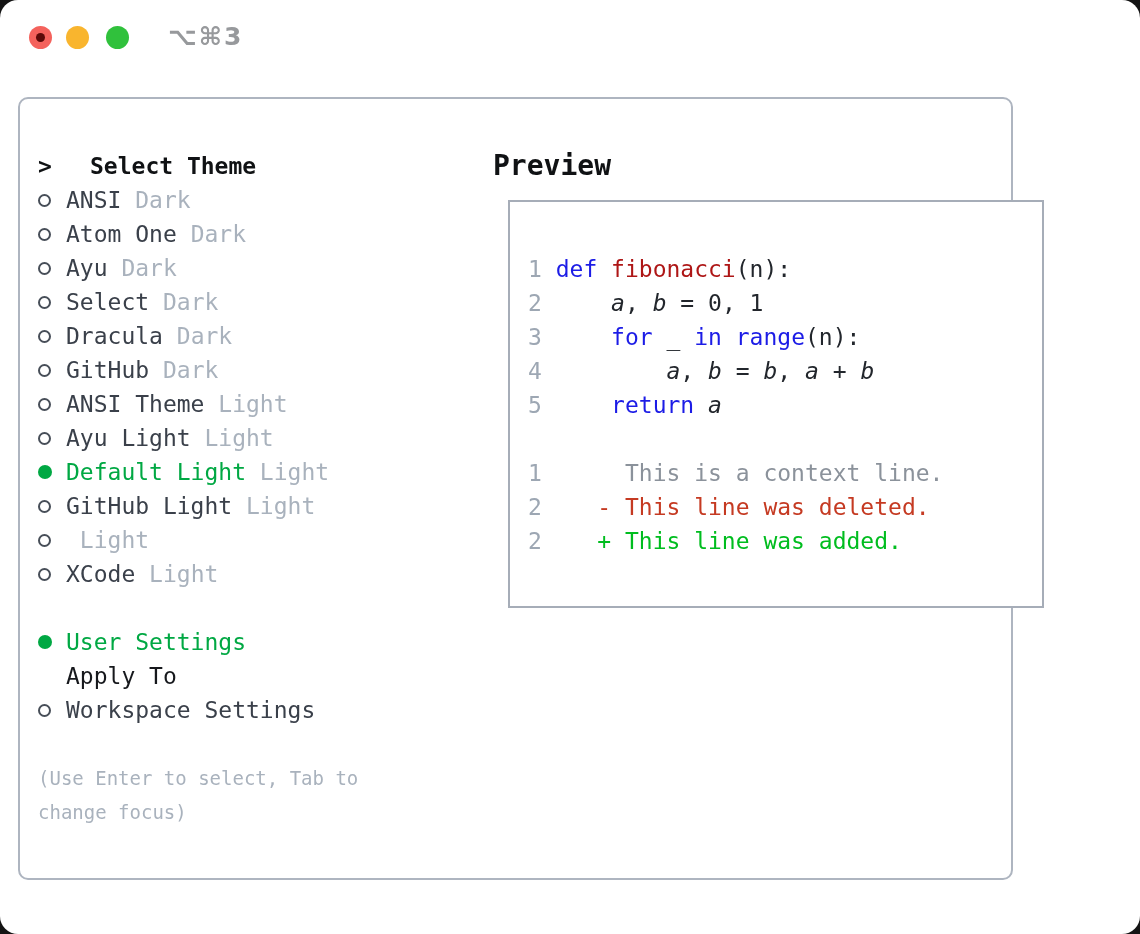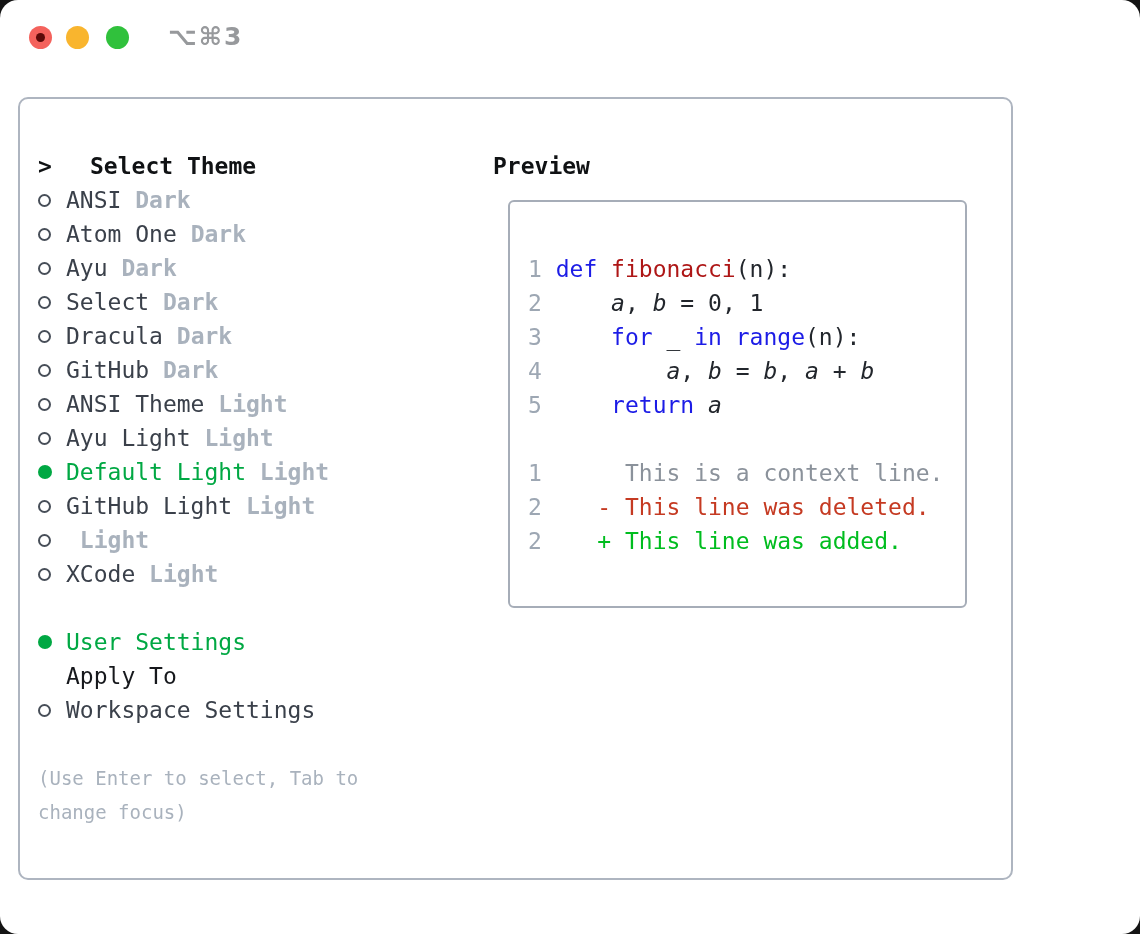--- a/index.html
+++ b/index.html
@@ -30,33 +30,33 @@
     border:2px solid #aeb5c0;border-radius:10px;background:#fff;}
   
   .row{display:flex;align-items:center;height:34px;white-space:pre;font-size:23px;line-height:34px;}
   .marker{width:28px;display:inline-flex;align-items:center;flex:none;}
   .pointer{font-weight:bold;color:#101214;}
   .header-label{font-weight:bold;color:#101214;margin-left:24px;}
   .subheader-label{font-weight:normal;color:#16181c;}
   .circle{width:13px;height:13px;border:2px solid #474e58;border-radius:50%;}
   .circle.filled{width:14px;height:14px;border:none;background:var(--accent-green);}
   .label{color:var(--item-text);}
-  .tag{color:var(--muted);font-weight:bold;}
+  .tag{color:var(--muted);}
   .item.selected .label{color:var(--accent-green);}
   .opt .label{color:var(--item-text);}
   .opt.selected .label{color:var(--accent-green);}
   .theme-list{position:absolute;left:38px;top:149px;}
   .apply-block{position:absolute;left:38px;top:625px;}
   .help{position:absolute;left:38px;top:761px;width:430px;font-size:19px;line-height:34px;
     color:var(--muted);white-space:pre-line;}
   
   .preview-label{position:absolute;left:493px;top:149px;height:34px;line-height:34px;
-    font-size:23px;font-weight:bold;color:#101214;}
-  .preview-box{position:absolute;left:508px;top:200px;width:459px;height:408px;
-    border:2px solid #a6adb8;border-radius:6px;background:#fff;
+    font-size:28px;font-weight:bold;color:#101214;}
+  .preview-box{position:absolute;left:508px;top:200px;width:536px;height:408px;
+    border:2px solid #a6adb8;border-radius:0;background:#fff;
     padding:50px 10px 0 18px;overflow:hidden;}
   .code-line{height:34px;line-height:34px;font-size:23px;white-space:pre;}
   .spacer-line{height:34px;}
   .ln{color:var(--line-number);}
   .c-kw{color:var(--keyword-blue);}
   .c-fn{color:var(--function-red);}
   .c-tx{color:var(--text-dark);}
   .c-var{color:var(--text-dark);font-style:italic;}
   .d-context{color:var(--context-gray);}
   .d-deleted{color:var(--deleted-red);}

